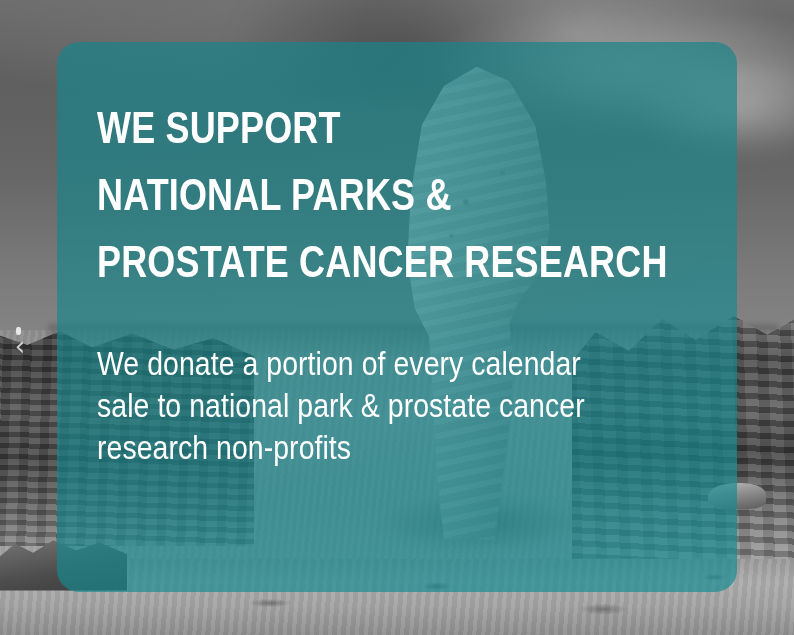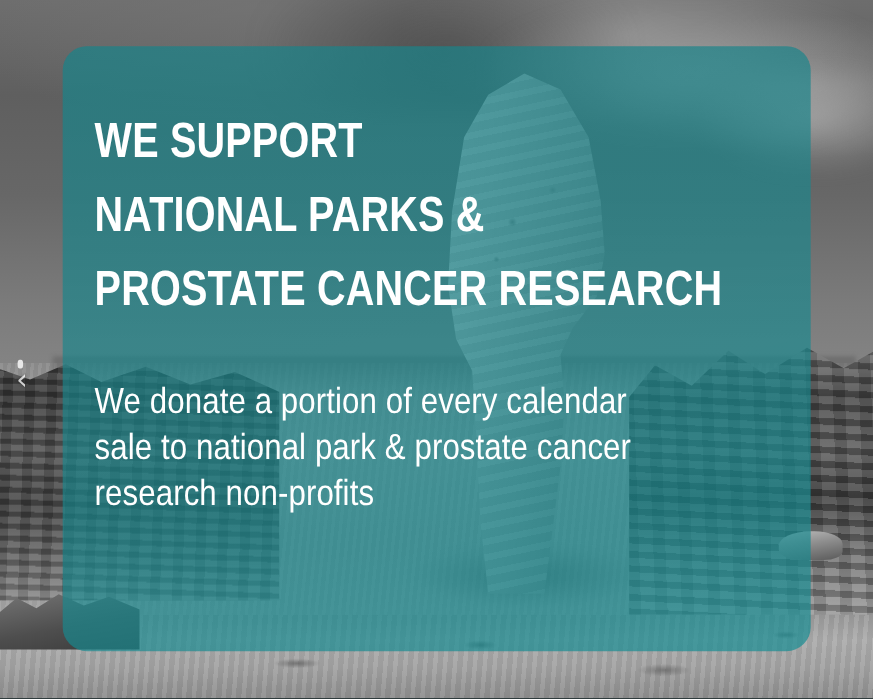--- a/index.html
+++ b/index.html
@@ -211,21 +211,21 @@
     content: "";
     position: absolute;
     inset: 0;
     background: linear-gradient(165deg, rgba(36,118,124,0.22) 0%, rgba(0,150,155,0.0) 48%, rgba(0,170,176,0.10) 100%);
     pointer-events: none;
   }
 
   .card-inner {
     position: relative;
     z-index: 2;
-    padding: 52px 40px 0 29px;
+    padding: 52px 40px 0 40px;
   }
 
   .headline {
     margin: 0;
     color: #ffffff;
     font-family: "Liberation Sans Narrow", "Liberation Sans", sans-serif;
     font-weight: 700;
     font-size: 45px;
     line-height: 67px;
     letter-spacing: 0.2px;

